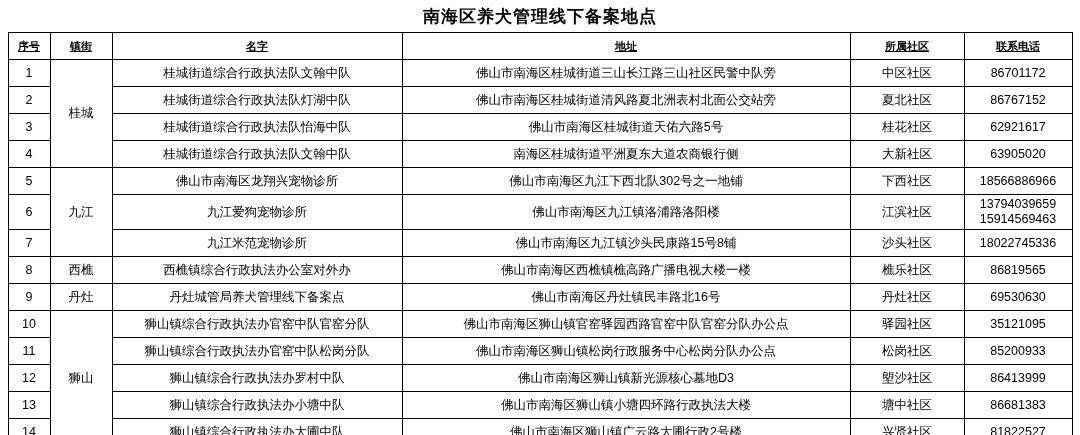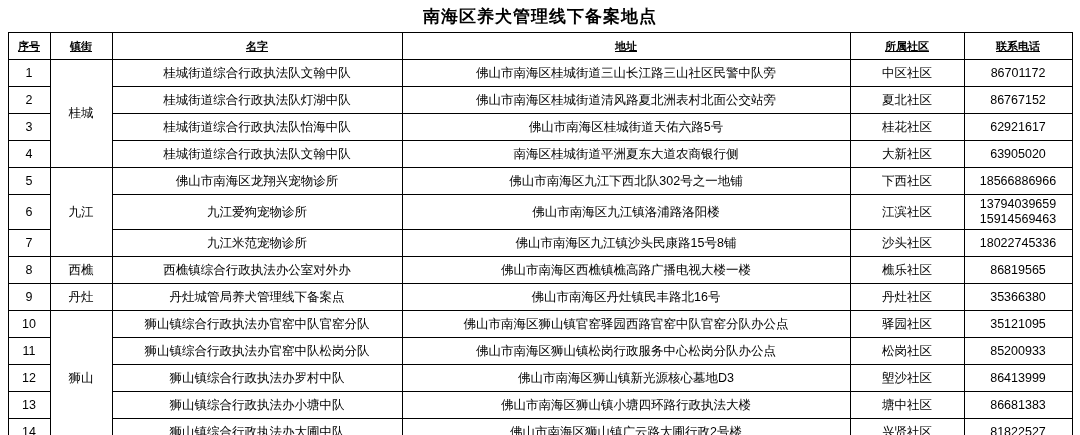--- a/index.html
+++ b/index.html
@@ -166,21 +166,21 @@
           <span class="ph-line">86819565</span>
         </td>
       </tr>
       <tr>
         <td class="cell-seq">9</td>
         <td class="cell-town" rowspan="1">丹灶</td>
         <td class="cell-name">丹灶城管局养犬管理线下备案点</td>
         <td class="cell-addr">佛山市南海区丹灶镇民丰路北16号</td>
         <td class="cell-comm">丹灶社区</td>
         <td class="cell-phone">
-          <span class="ph-line">35366380</span>
+          <span class="ph-line">69530630</span>
         </td>
       </tr>
       <tr>
         <td class="cell-seq">10</td>
         <td class="cell-town" rowspan="5">狮山</td>
         <td class="cell-name">狮山镇综合行政执法办官窑中队官窑分队</td>
         <td class="cell-addr">佛山市南海区狮山镇官窑驿园西路官窑中队官窑分队办公点</td>
         <td class="cell-comm">驿园社区</td>
         <td class="cell-phone">
           <span class="ph-line">35121095</span>

